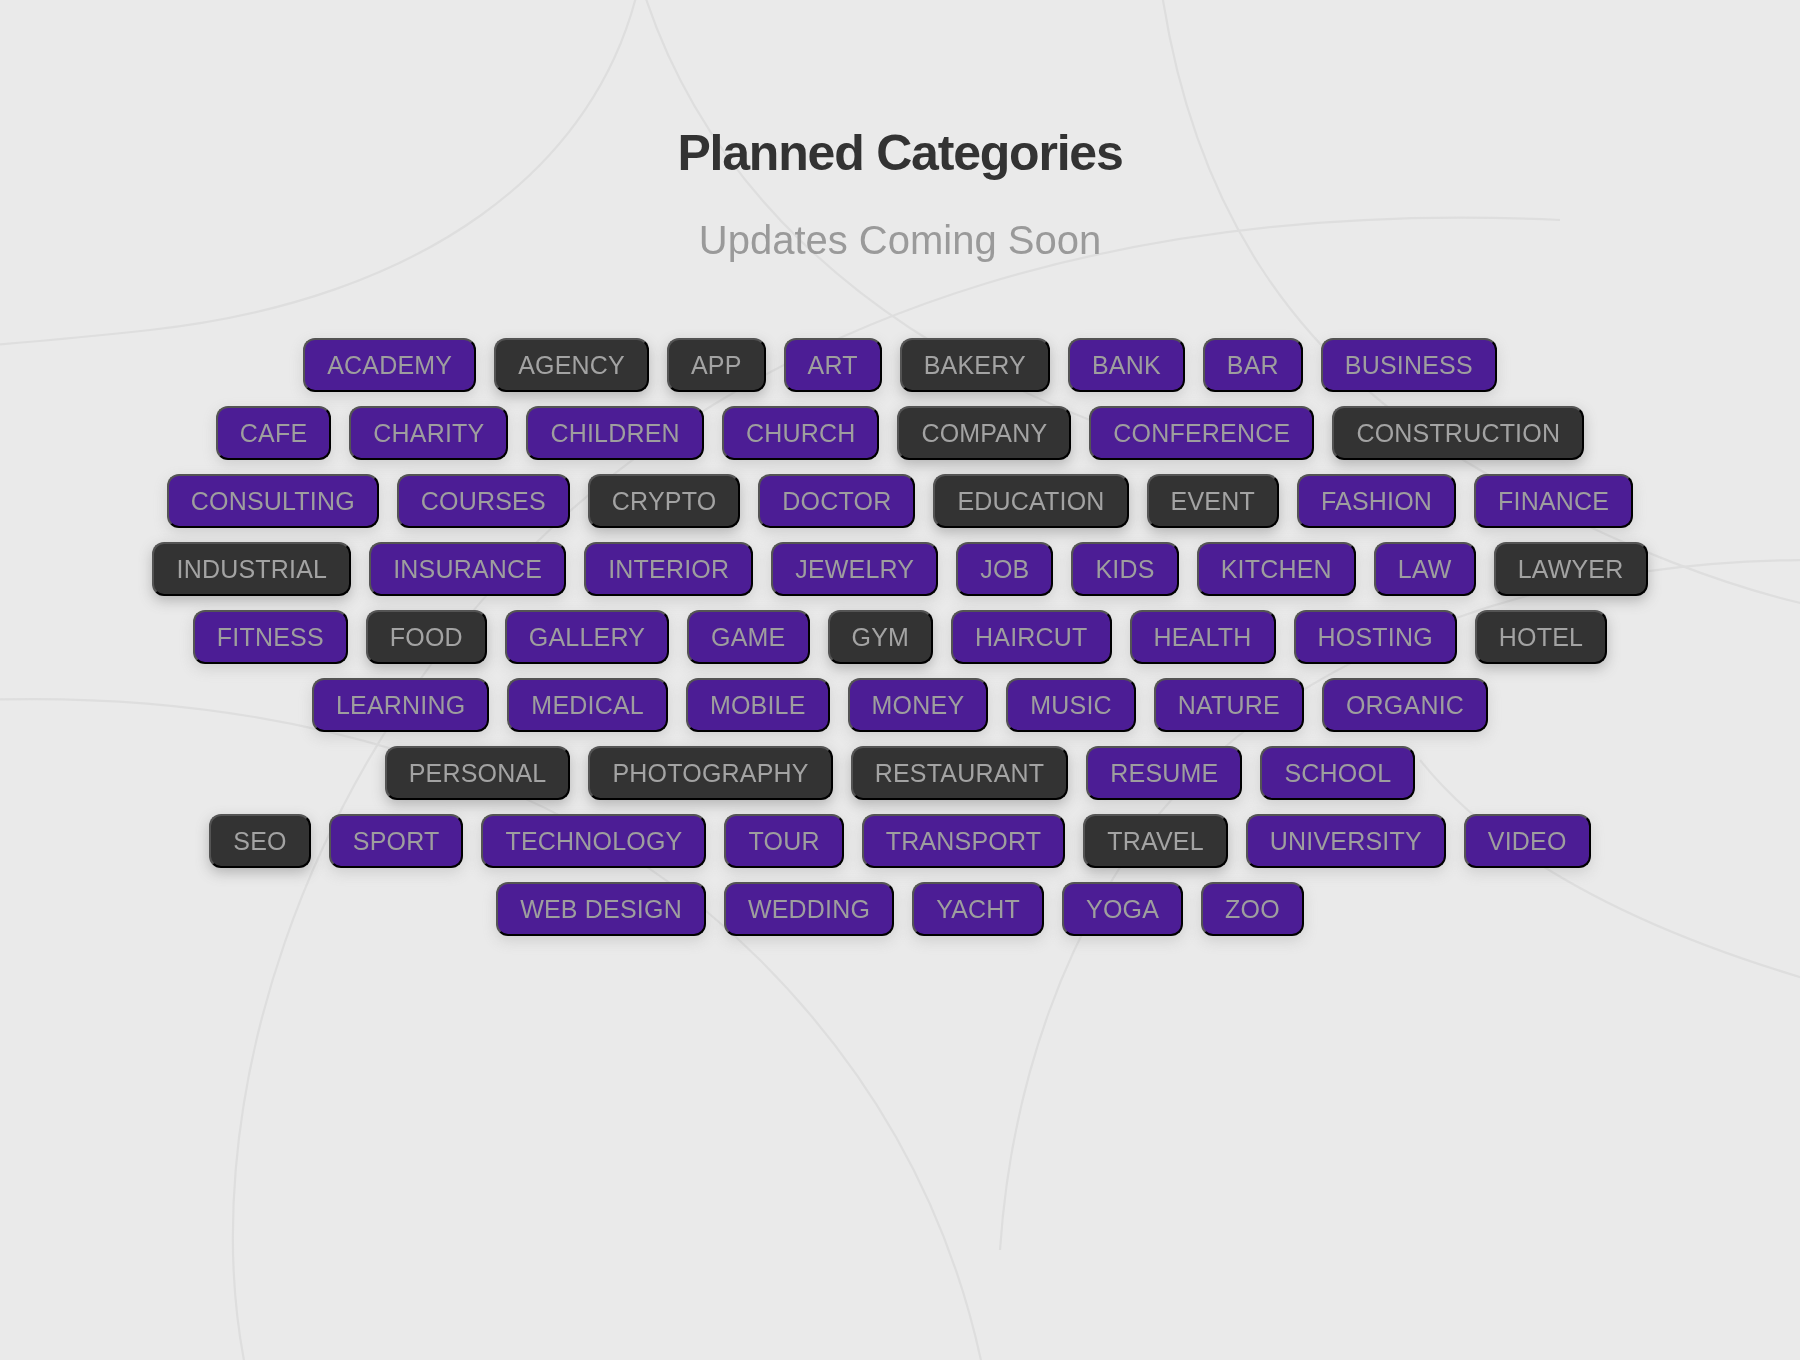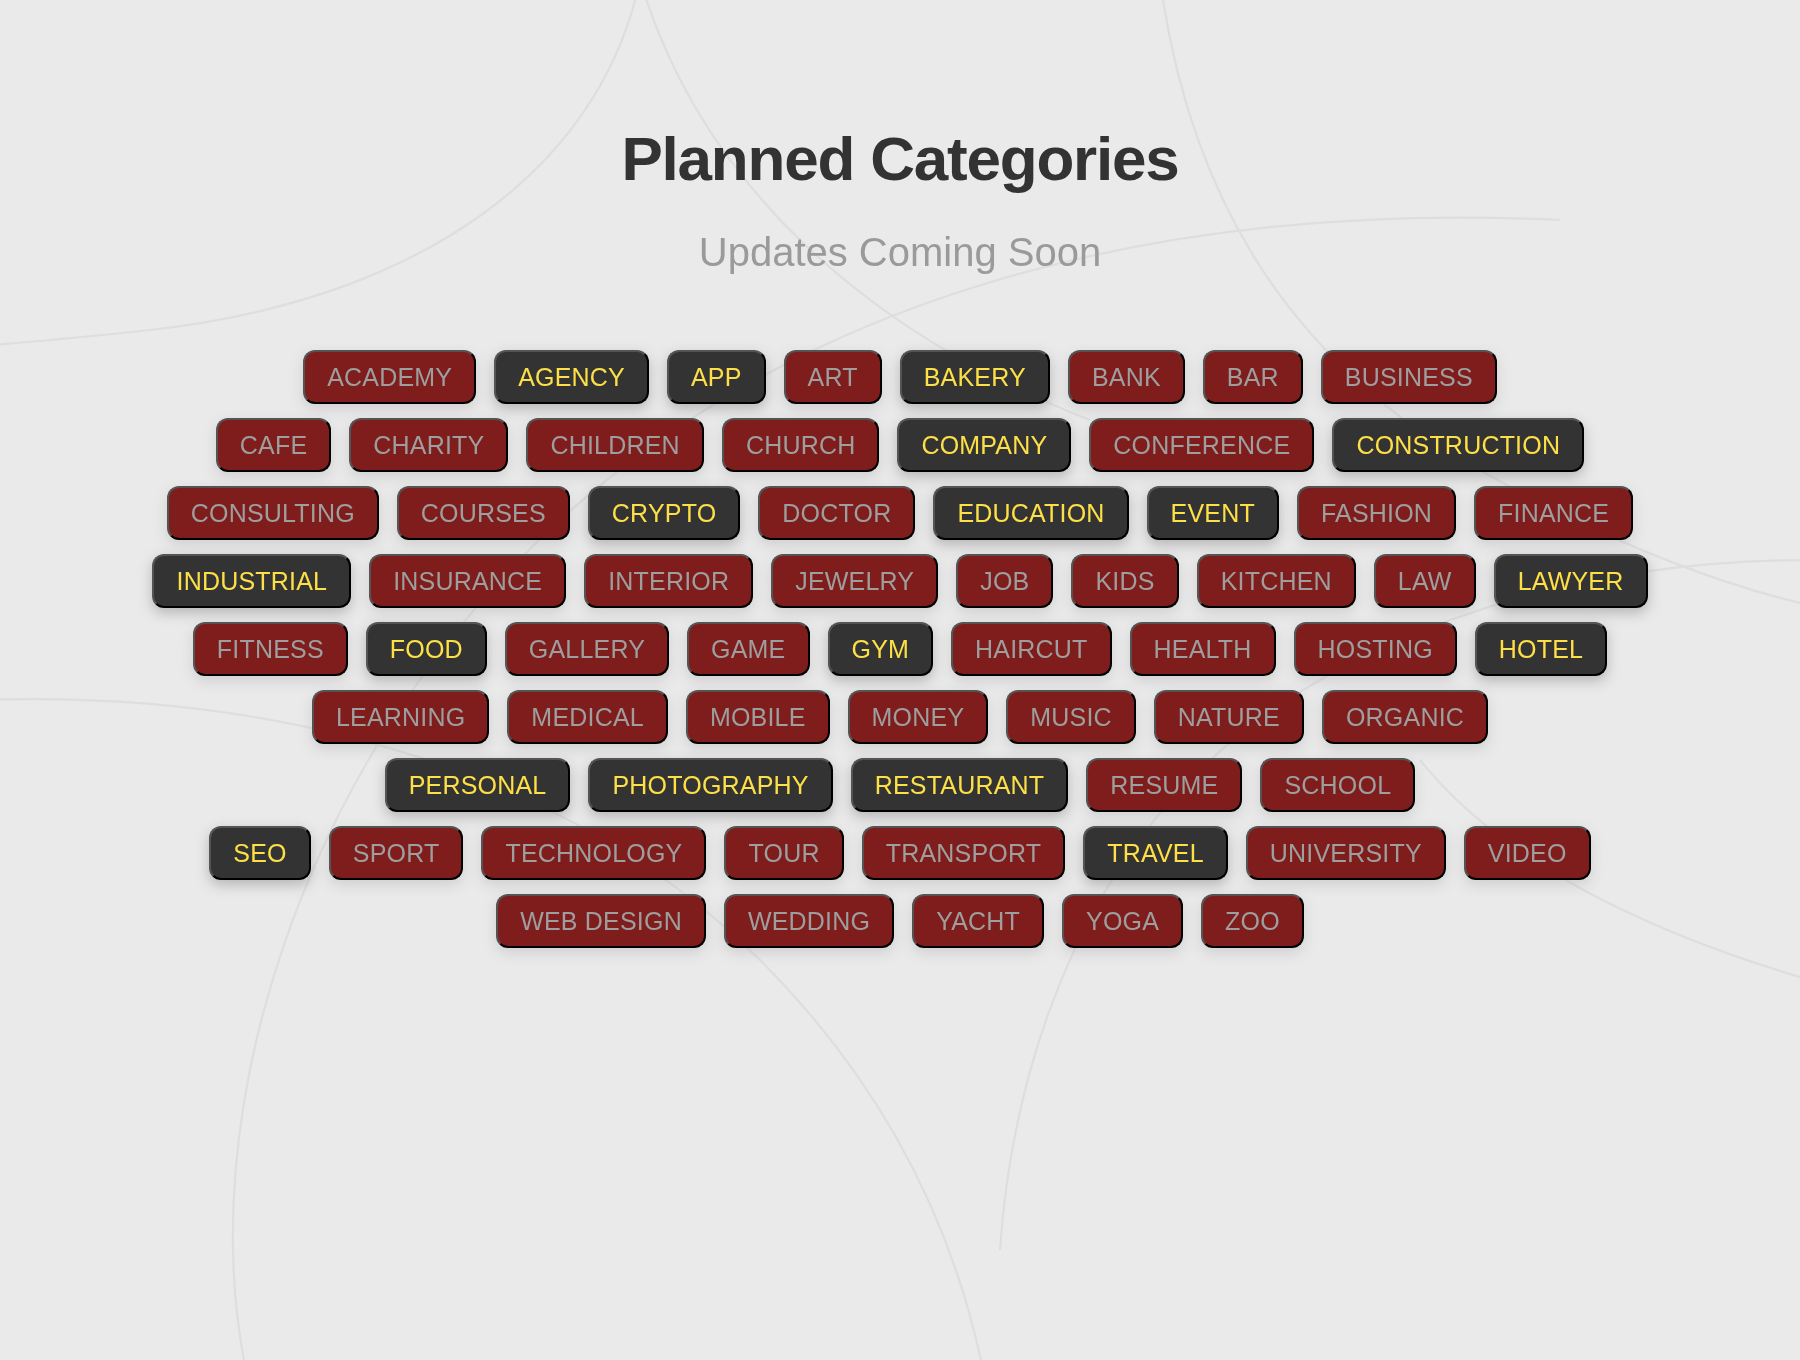--- a/index.html
+++ b/index.html
@@ -32,21 +32,21 @@
     width: 1800px;
     height: 1360px;
     display: flex;
     flex-direction: column;
     align-items: center;
   }
 
   #page-title {
     margin: 0;
     padding: 0;
-    font-size: 62px;
+    font-size: 50px;
     font-weight: 700;
     letter-spacing: -1.2px;
     color: #333333;
     line-height: 1;
     margin-top: 128px;
     text-align: left;
   }
 
   #page-subtitle {
     margin: 0;
@@ -87,28 +87,28 @@
     font-size: 25px;
     font-weight: 400;
     letter-spacing: 0.2px;
     white-space: nowrap;
     line-height: 1;
     cursor: pointer;
     user-select: none;
   }
 
   .tag.light {
-    background: #7f1d1d;
+    background: #4c1d95;
     color: #9e9e9e;
     box-shadow: 0 5px 13px rgba(150,150,150,0.30);
   }
 
   .tag.dark {
     background: #333333;
-    color: #fde047;
+    color: #a3a3a3;
     box-shadow: 0 5px 13px rgba(110,110,110,0.42);
   }
 </style>
 </head>
 <body>
 
 <svg id="bg-curves" viewBox="0 0 1800 1360" preserveAspectRatio="none" xmlns="http://www.w3.org/2000/svg">
   <g fill="none" stroke="#dedede" stroke-width="2.2">
     <path d="M 640 -20 C 600 170 420 300 150 330 C 60 340 -10 345 -40 348"></path>
     <path d="M 248 1380 C 190 1120 300 760 560 520 C 790 310 1130 200 1560 220"></path>

